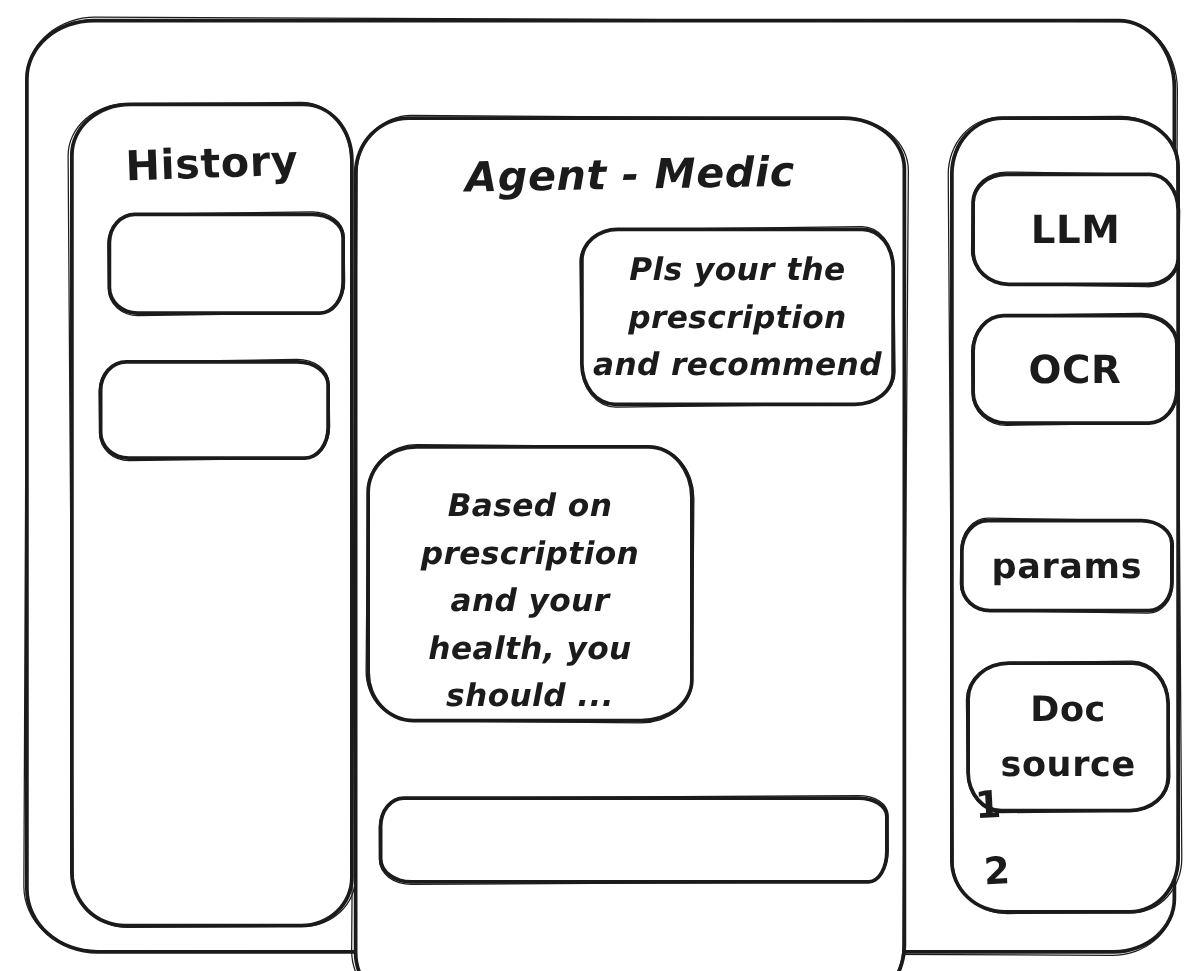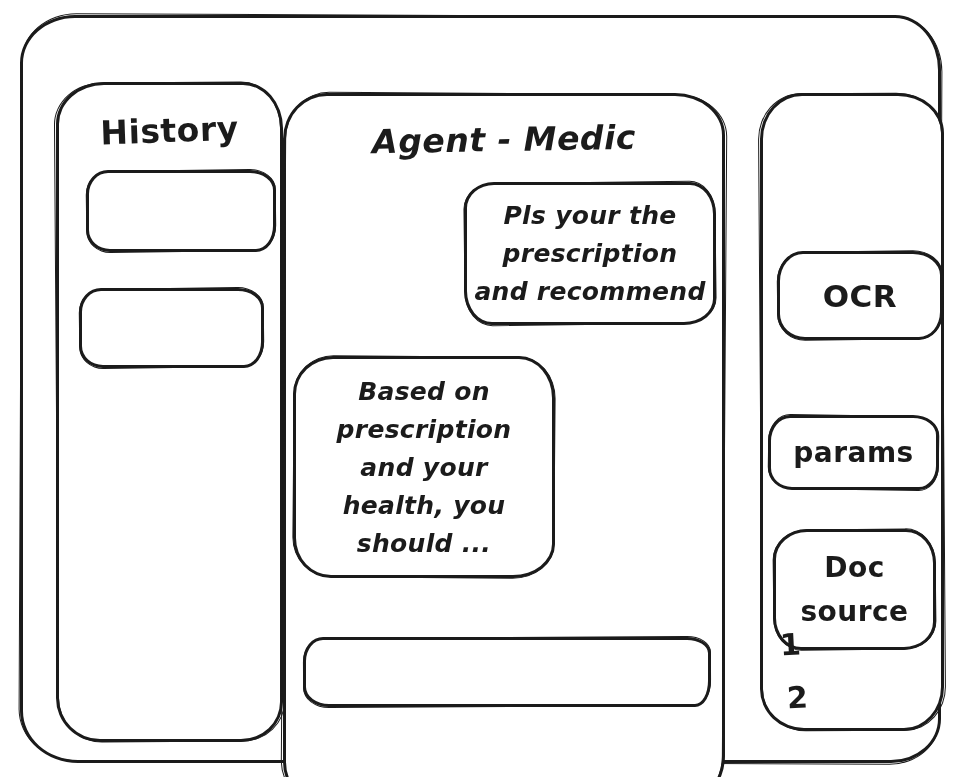--- a/index.html
+++ b/index.html
@@ -65,21 +65,21 @@
   .bubble::before {
     content:""; position:absolute; inset:-3px; border:1.4px solid #1b1b1b;
     border-radius:inherit; pointer-events:none;
   }
   #bubble-user {
     left:178px; top:86px; width:252px; height:143px; padding-top:12px;
     border-radius:30px 26px 32px 28px / 26px 32px 26px 34px;
   }
   #bubble-user::before { transform:rotate(-.7deg); }
   #bubble-assistant {
-    left:7px; top:260px; width:262px; height:222px; padding-top:14px;
+    left:7px; top:260px; width:262px; height:222px; padding-top:27px;
     border-radius:40px 36px 42px 38px / 38px 42px 34px 40px;
   }
   #bubble-assistant::before { transform:rotate(.5deg); }
 
   #chat-input {
     position:absolute; left:17px; top:541px; width:408px; height:70px;
     border:3px solid #1b1b1b; background:#fff; cursor:text;
     border-radius:20px 24px 16px 26px / 24px 16px 26px 20px;
   }
   #chat-input::before {
@@ -139,20 +139,21 @@
 and recommend</div>
     <div id="bubble-assistant" class="bubble">Based on
 prescription
 and your
 health, you
 should ...</div>
     <div id="chat-input" role="textbox"></div>
   </main>
 
   <aside id="tools-panel" class="sk ccw">
+    <div id="btn-llm" class="tool-btn">LLM</div>
     <div id="btn-ocr" class="tool-btn">OCR</div>
     <div id="btn-params" class="tool-btn">params</div>
     <div id="btn-doc" class="tool-btn">Doc
 source</div>
     <div id="doc-num-1" class="doc-num">1</div>
     <div id="doc-num-2" class="doc-num">2</div>
   </aside>
 
 </div>
 

